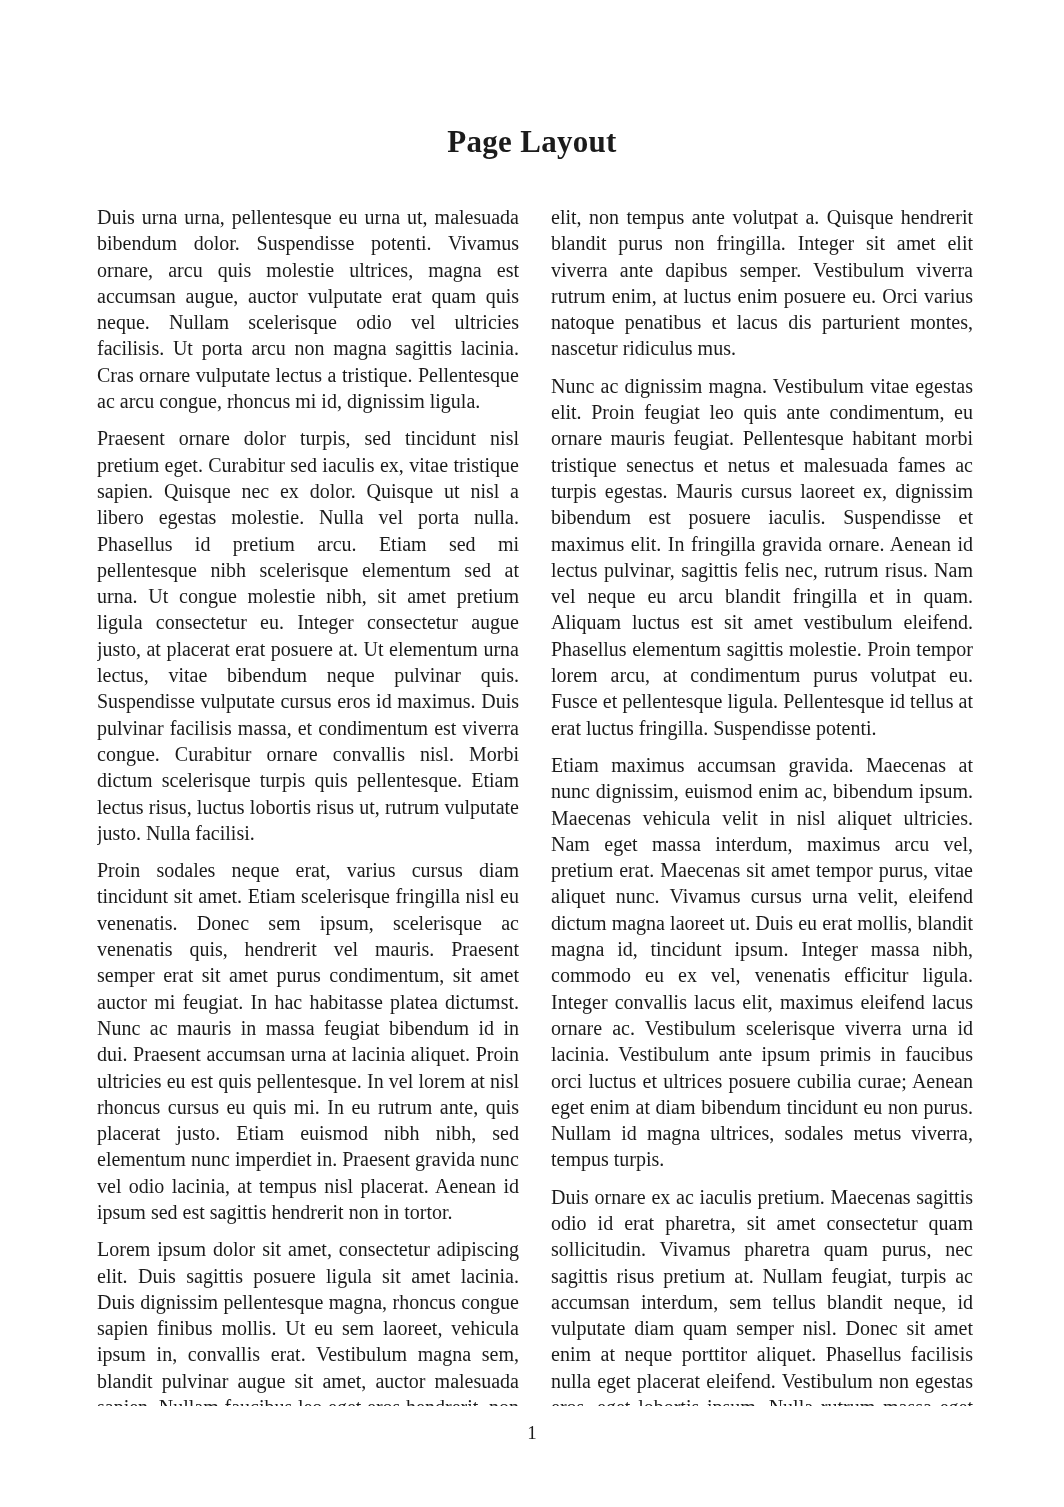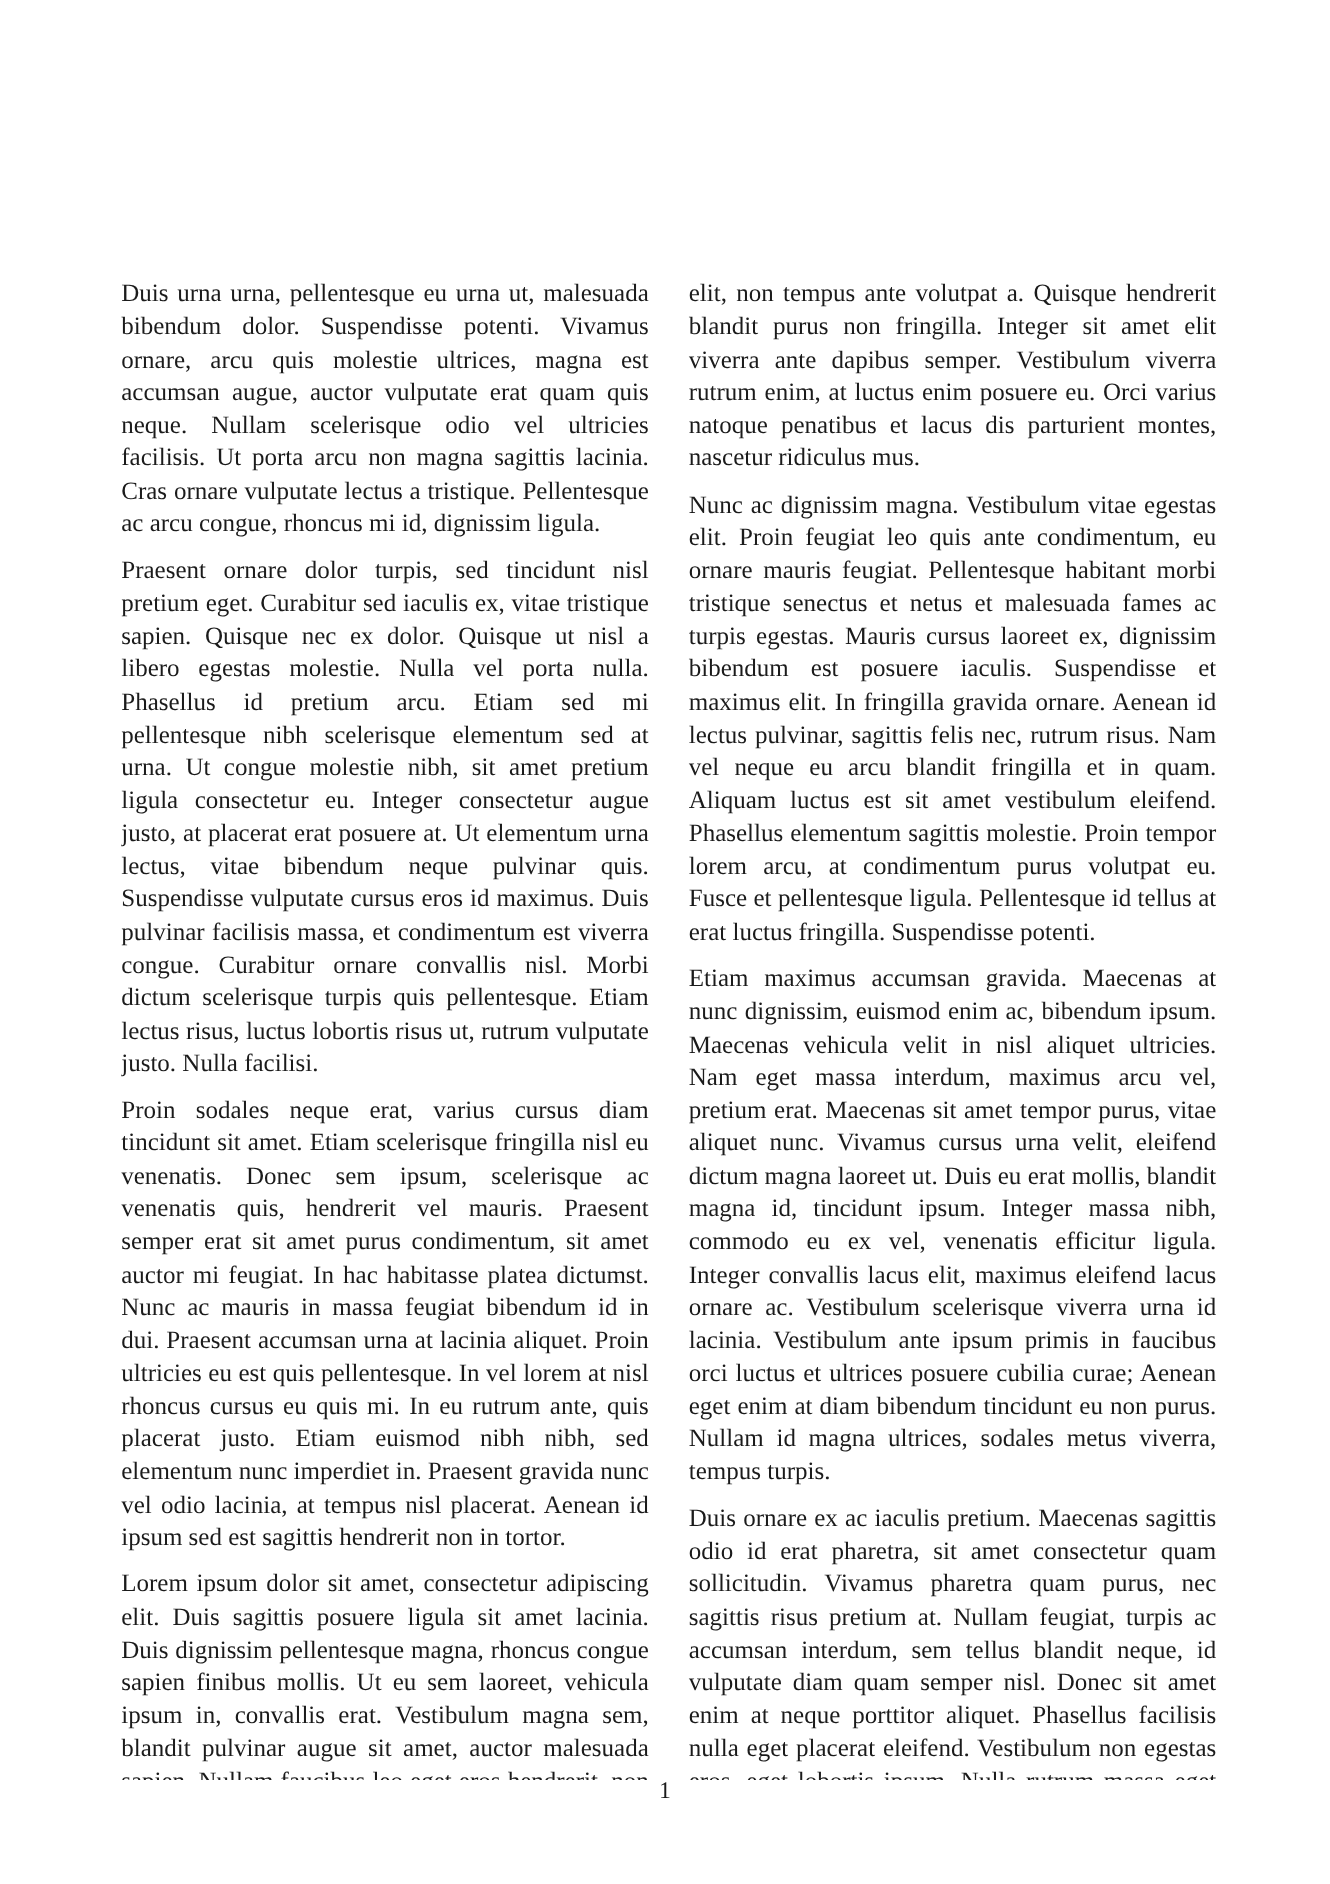--- a/index.html
+++ b/index.html
@@ -22,21 +22,21 @@
     left: 94px;
     width: 876px;
     margin: 0;
     text-align: center;
     font-size: 31px;
     font-weight: 700;
     letter-spacing: 0.3px;
   }
   .columns {
     position: absolute;
-    top: 222px;
+    top: 204px;
     left: 97px;
     width: 876px;
     height: 1202px;
     display: flex;
     column-gap: 32px;
     overflow: hidden;
   }
   .col {
     flex: 0 0 422px;
     width: 422px;
@@ -57,20 +57,21 @@
     left: 0;
     width: 100%;
     text-align: center;
     font-size: 19px;
   }
 </style>
 </head>
 <body>
 
 <div class="page">
+  <h1 class="title">Page Layout</h1>
 
   <div class="columns">
     <div class="col">
         <p class="para">Duis urna urna, pellentesque eu urna ut, malesuada bibendum dolor. Suspendisse potenti. Vivamus ornare, arcu quis molestie ultrices, magna est accumsan augue, auctor vulputate erat quam quis neque. Nullam scelerisque odio vel ultricies facilisis. Ut porta arcu non magna sagittis lacinia. Cras ornare vulputate lectus a tristique. Pellentesque ac arcu congue, rhoncus mi id, dignissim ligula.</p>
         <p class="para">Praesent ornare dolor turpis, sed tincidunt nisl pretium eget. Curabitur sed iaculis ex, vitae tristique sapien. Quisque nec ex dolor. Quisque ut nisl a libero egestas molestie. Nulla vel porta nulla. Phasellus id pretium arcu. Etiam sed mi pellentesque nibh scelerisque elementum sed at urna. Ut congue molestie nibh, sit amet pretium ligula consectetur eu. Integer consectetur augue justo, at placerat erat posuere at. Ut elementum urna lectus, vitae bibendum neque pulvinar quis. Suspendisse vulputate cursus eros id maximus. Duis pulvinar facilisis massa, et condimentum est viverra congue. Curabitur ornare convallis nisl. Morbi dictum scelerisque turpis quis pellentesque. Etiam lectus risus, luctus lobortis risus ut, rutrum vulputate justo. Nulla facilisi.</p>
         <p class="para">Proin sodales neque erat, varius cursus diam tincidunt sit amet. Etiam scelerisque fringilla nisl eu venenatis. Donec sem ipsum, scelerisque ac venenatis quis, hendrerit vel mauris. Praesent semper erat sit amet purus condimentum, sit amet auctor mi feugiat. In hac habitasse platea dictumst. Nunc ac mauris in massa feugiat bibendum id in dui. Praesent accumsan urna at lacinia aliquet. Proin ultricies eu est quis pellentesque. In vel lorem at nisl rhoncus cursus eu quis mi. In eu rutrum ante, quis placerat justo. Etiam euismod nibh nibh, sed elementum nunc imperdiet in. Praesent gravida nunc vel odio lacinia, at tempus nisl placerat. Aenean id ipsum sed est sagittis hendrerit non in tortor.</p>
         <p class="para">Lorem ipsum dolor sit amet, consectetur adipiscing elit. Duis sagittis posuere ligula sit amet lacinia. Duis dignissim pellentesque magna, rhoncus congue sapien finibus mollis. Ut eu sem laoreet, vehicula ipsum in, convallis erat. Vestibulum magna sem, blandit pulvinar augue sit amet, auctor malesuada sapien. Nullam faucibus leo eget eros hendrerit, non laoreet ipsum lacinia. Curabitur cursus diam</p>
       </div>
     <div class="col">
         <p class="para">elit, non tempus ante volutpat a. Quisque hendrerit blandit purus non fringilla. Integer sit amet elit viverra ante dapibus semper. Vestibulum viverra rutrum enim, at luctus enim posuere eu. Orci varius natoque penatibus et lacus dis parturient montes, nascetur ridiculus mus.</p>

